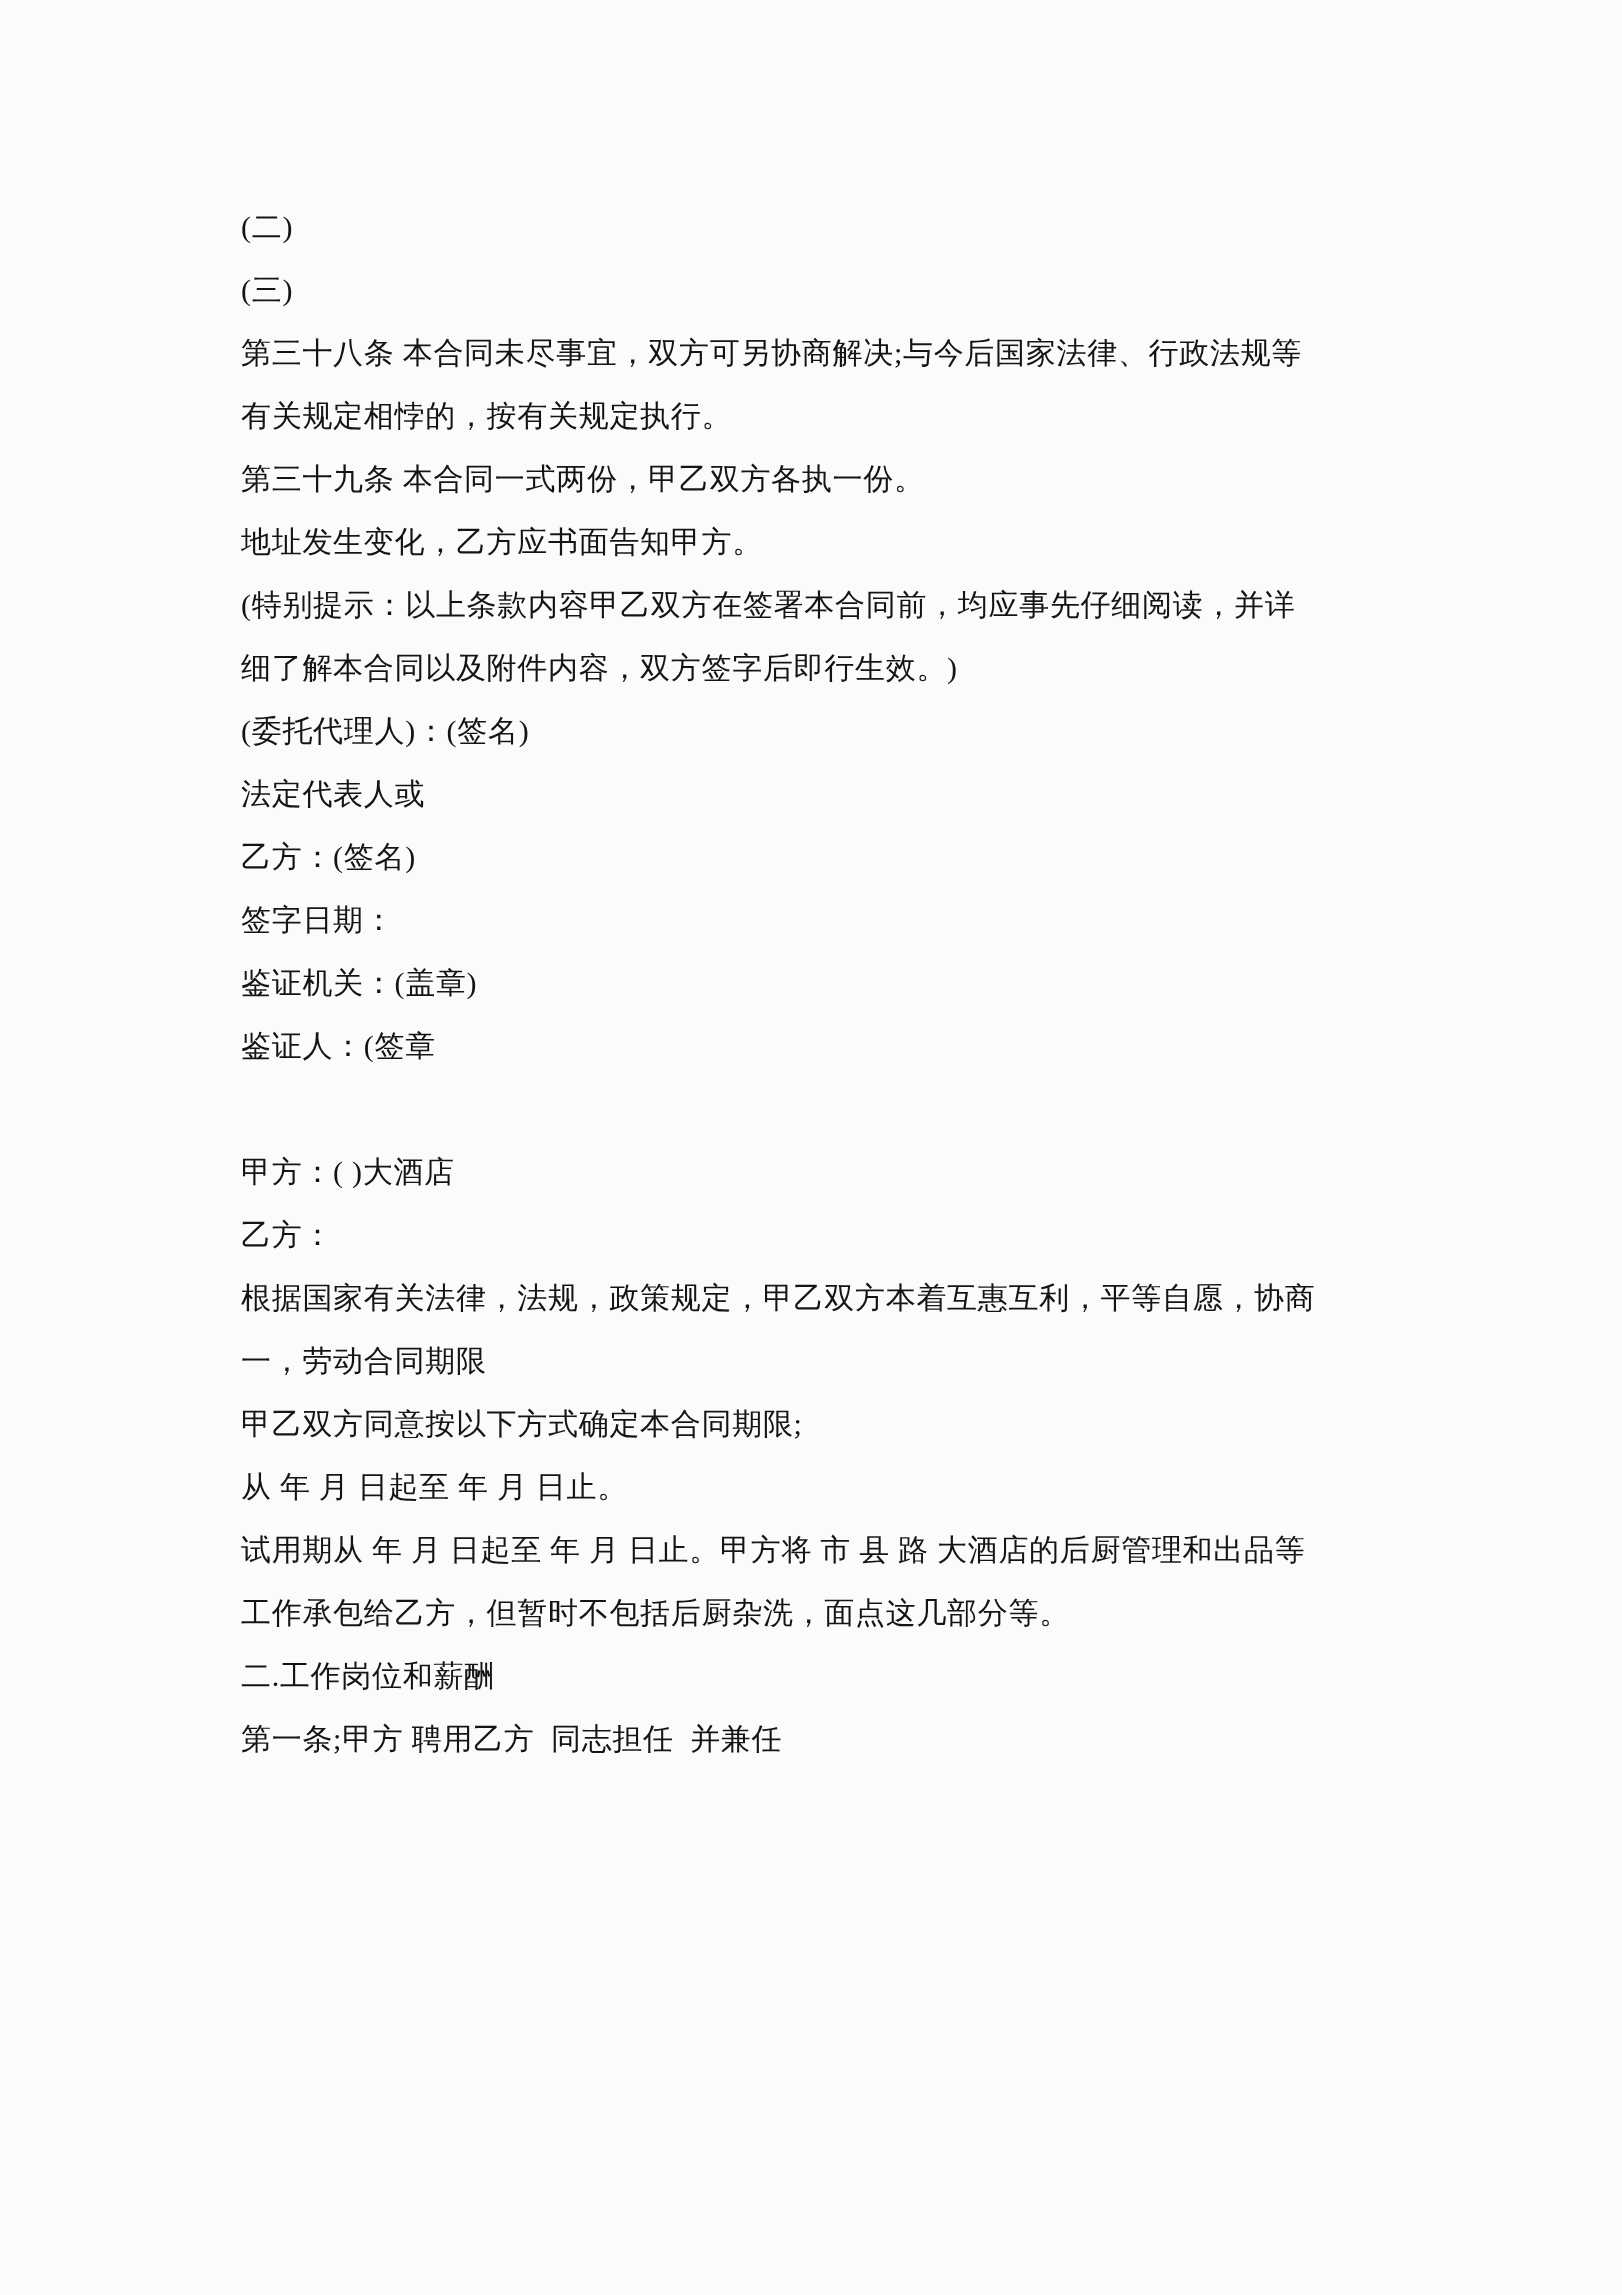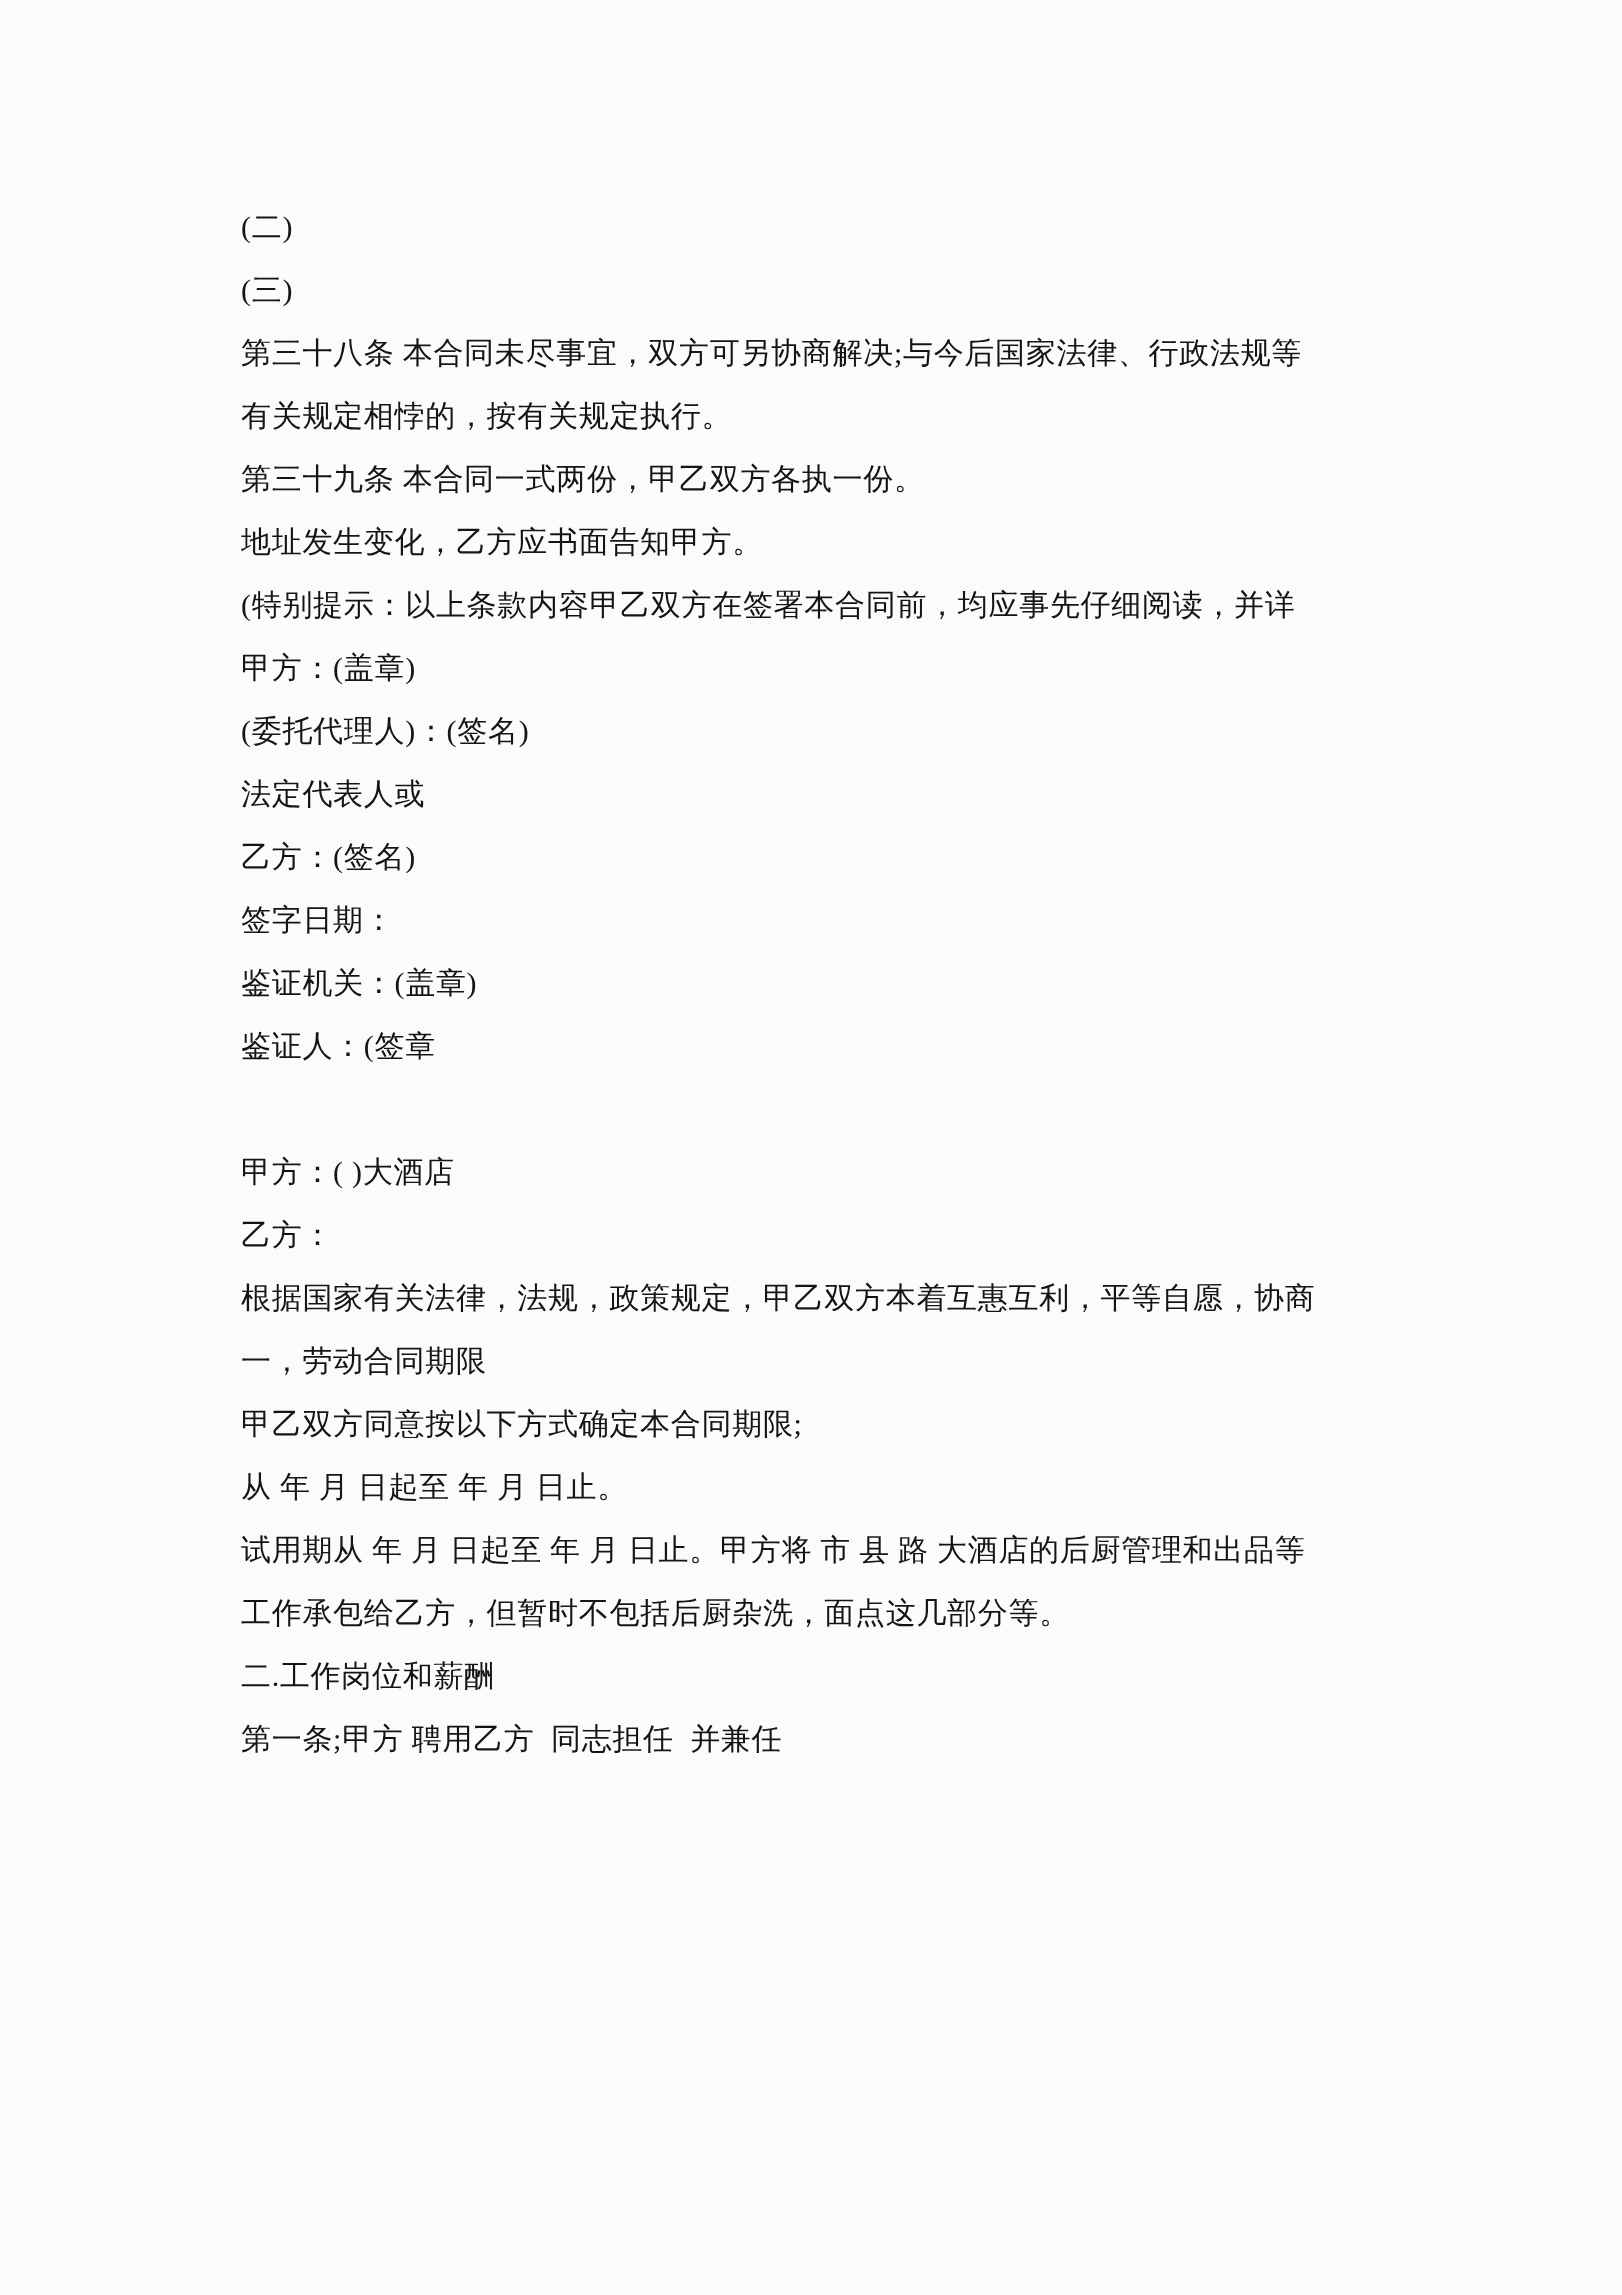--- a/index.html
+++ b/index.html
@@ -41,21 +41,21 @@
 
 <div class="doc-page">
   <div class="doc-lines" style="color: rgb(20, 20, 20);">
       <div class="line">(二)</div>
       <div class="line">(三)</div>
       <div class="line">第三十八条 本合同未尽事宜，双方可另协商解决;与今后国家法律、行政法规等</div>
       <div class="line">有关规定相悖的，按有关规定执行。</div>
       <div class="line">第三十九条 本合同一式两份，甲乙双方各执一份。</div>
       <div class="line">地址发生变化，乙方应书面告知甲方。</div>
       <div class="line">(特别提示：以上条款内容甲乙双方在签署本合同前，均应事先仔细阅读，并详</div>
-      <div class="line">甲方：(盖章)</div>
+      <div class="line">细了解本合同以及附件内容，双方签字后即行生效。)</div>
       <div class="line">(委托代理人)：(签名)</div>
       <div class="line">法定代表人或</div>
       <div class="line">乙方：(签名)</div>
       <div class="line">签字日期：</div>
       <div class="line">鉴证机关：(盖章)</div>
       <div class="line">鉴证人：(签章</div>
       <div class="line"></div>
       <div class="line">甲方：( )大酒店</div>
       <div class="line">乙方：</div>
       <div class="line">根据国家有关法律，法规，政策规定，甲乙双方本着互惠互利，平等自愿，协商</div>

